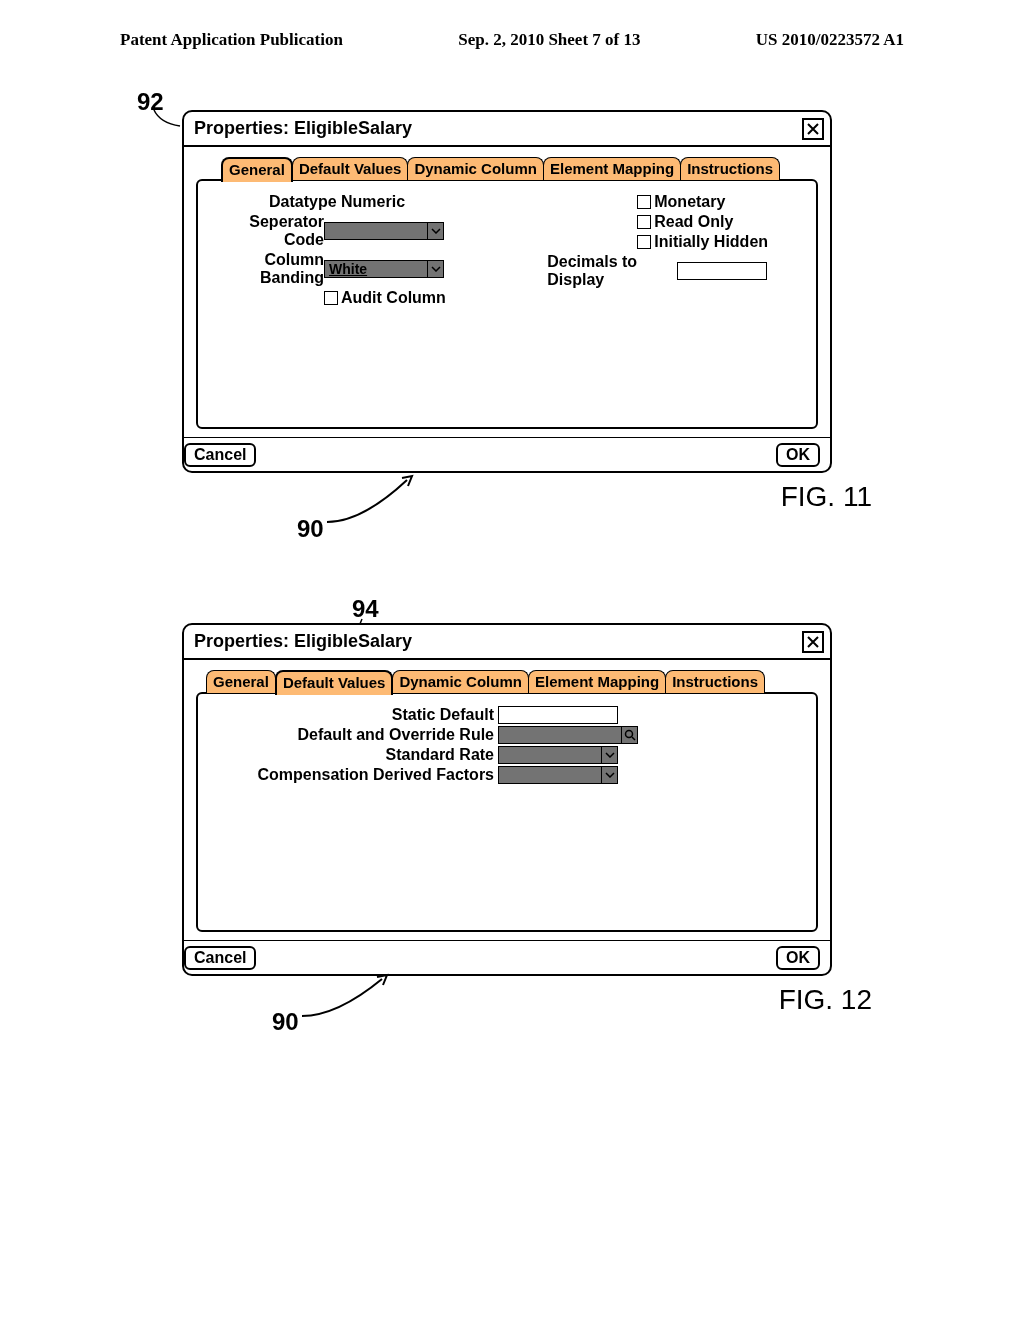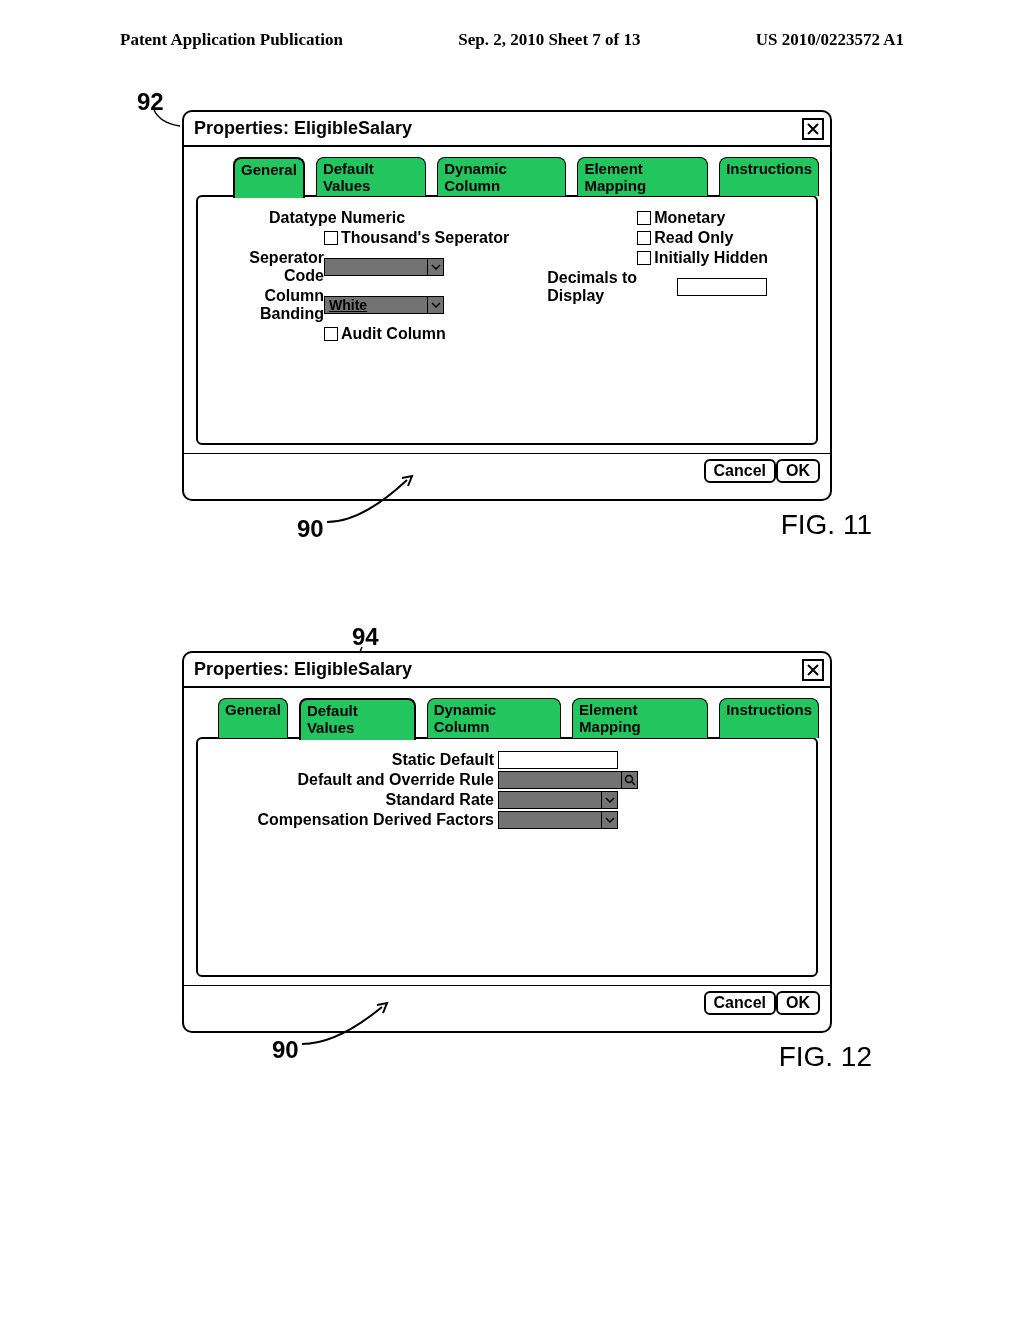--- a/index.html
+++ b/index.html
@@ -70,23 +70,22 @@
     }
     .tab {
       border: 1.5px solid black;
       border-bottom: none;
       border-radius: 8px 8px 0 0;
       padding: 2px 6px;
       font-family: 'Arial Narrow', Arial, sans-serif;
       font-weight: bold;
       font-size: 15px;
       margin-right: -1px;
-      background: #22c55e;
-      position: relative;
-      margin-left: 12px;
+      background: #fdba74;
+      position: relative;
     }
     .tab.active {
       border-width: 2px;
       z-index: 3;
       padding-bottom: 4px;
       margin-bottom: -2px;
     }
     .tab-content {
       border: 2px solid black;
       border-radius: 6px;
@@ -139,22 +138,22 @@
       display: flex;
       align-items: center;
       justify-content: center;
       font-size: 10px;
     }
     .fig11-cols { display: flex; gap: 30px; }
     .col1 { flex: 1.2; }
     .col2 { flex: 1; }
     .button-row {
       display: flex;
-      justify-content: flex-end;
-      padding: 5px 10px 16px 0;
+      justify-content: space-between;
+      padding: 5px 10px 4px 0;
       border-top: 1.5px solid black;
     }
     .btn {
       border: 2px solid black;
       border-radius: 6px;
       padding: 1px 8px;
       font-family: 'Arial Narrow', Arial, sans-serif;
       font-weight: bold;
       font-size: 16px;
       background: white;
@@ -207,24 +206,20 @@
         <div class="tab">Dynamic Column</div>
         <div class="tab">Element Mapping</div>
         <div class="tab">Instructions</div>
       </div>
       <div class="tab-content">
         <div class="fig11-cols">
           <div class="col1">
             <div class="form-row" style="justify-content:flex-start; padding-left:55px;">
               <span class="form-label">Datatype Numeric</span>
             </div>
-            <div class="form-row" style="padding-left:110px;">
-              <span class="checkbox"></span>
-              <span>Thousand's Seperator</span>
-            </div>
             <div class="form-row">
               <span class="form-label" style="width:110px;">Seperator Code</span>
               <span class="select-box" style="width:120px;">
                 <span class="sel-text" style="flex:1;"></span>
                 <span class="select-arrow">
                   <svg width="10" height="6">
                       <path d="M1 1 L5 5 L9 1" stroke="black" stroke-width="1.5" fill="none"></path>
                     </svg>
                 </span>
               </span>

